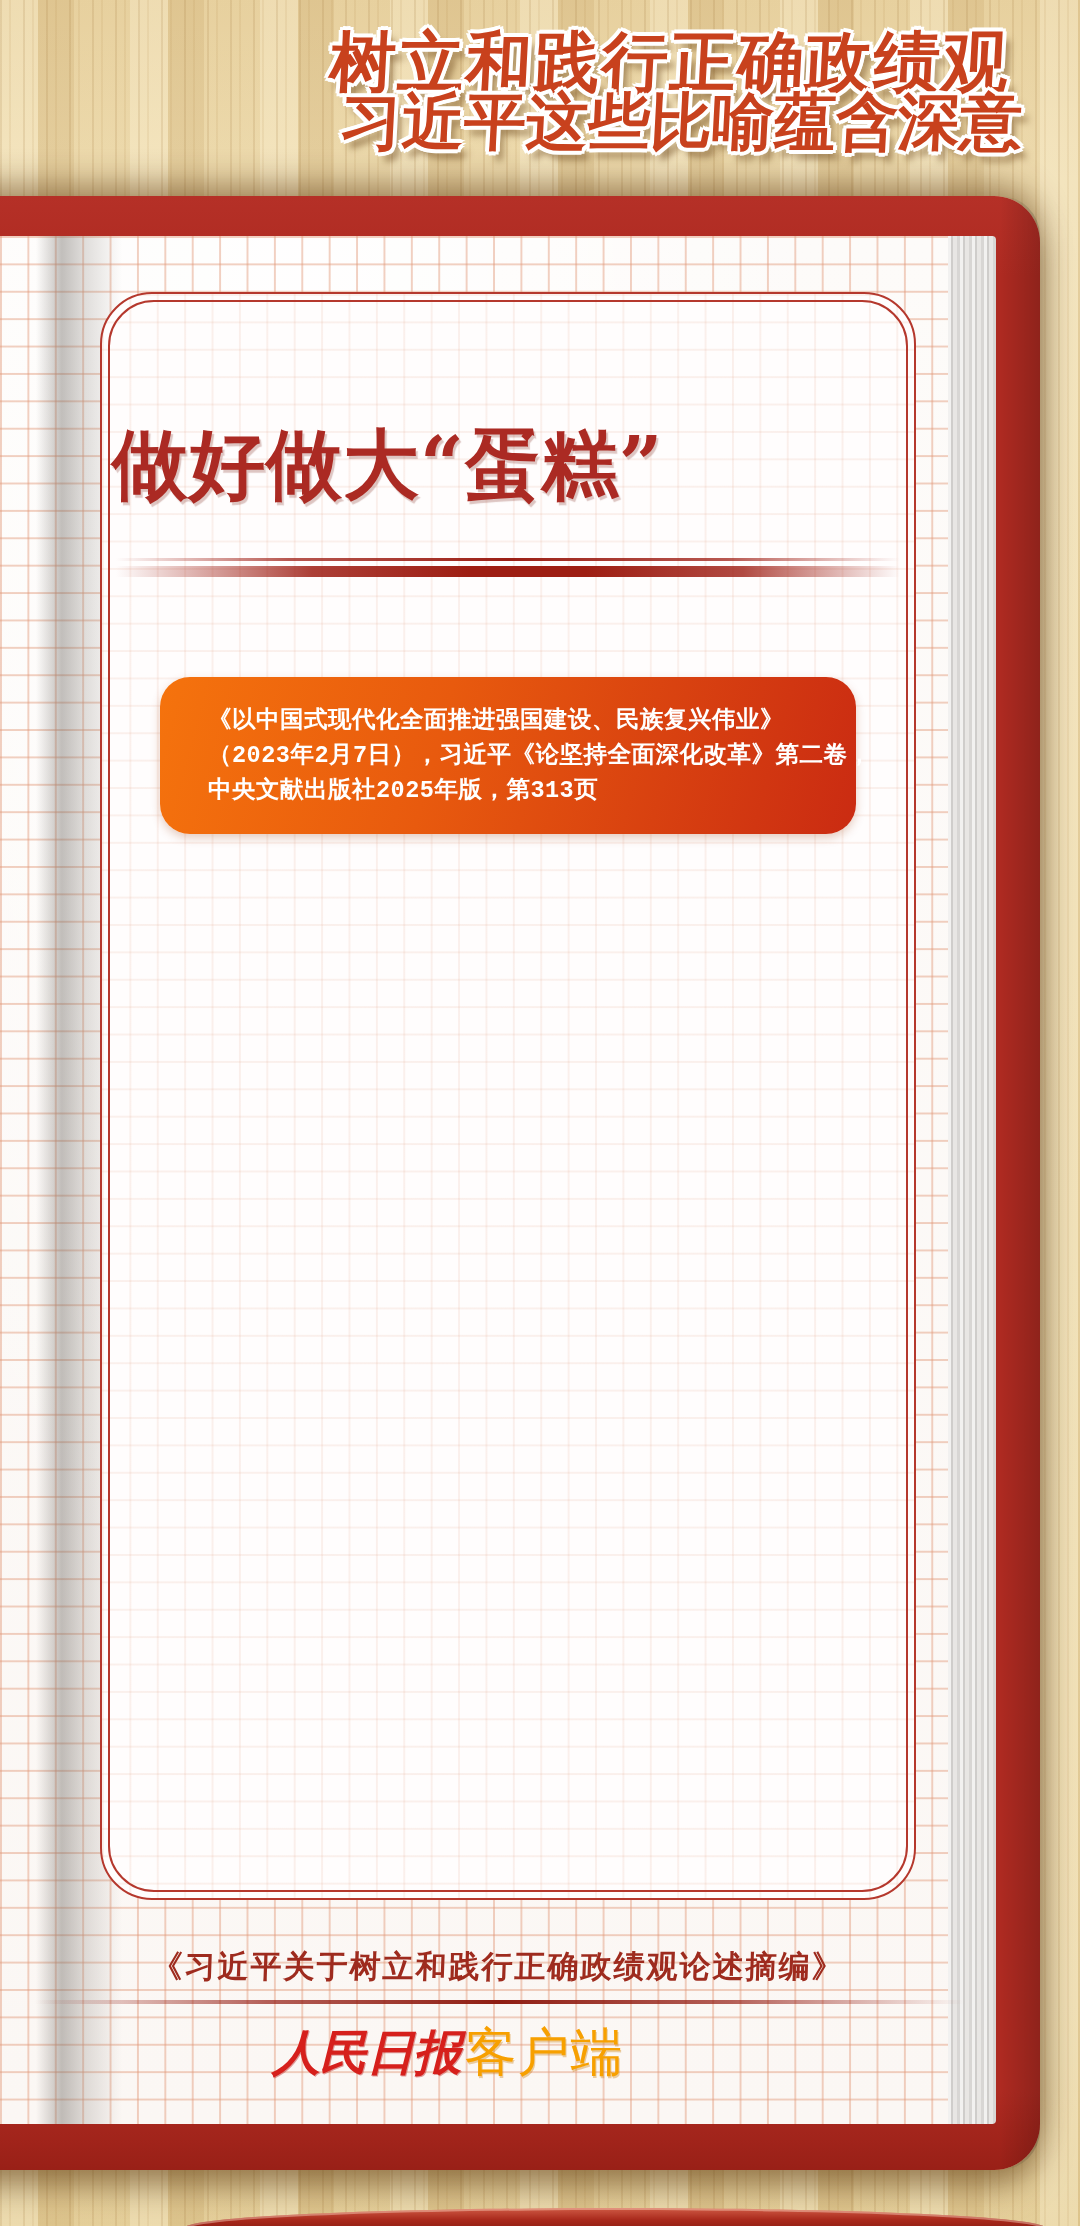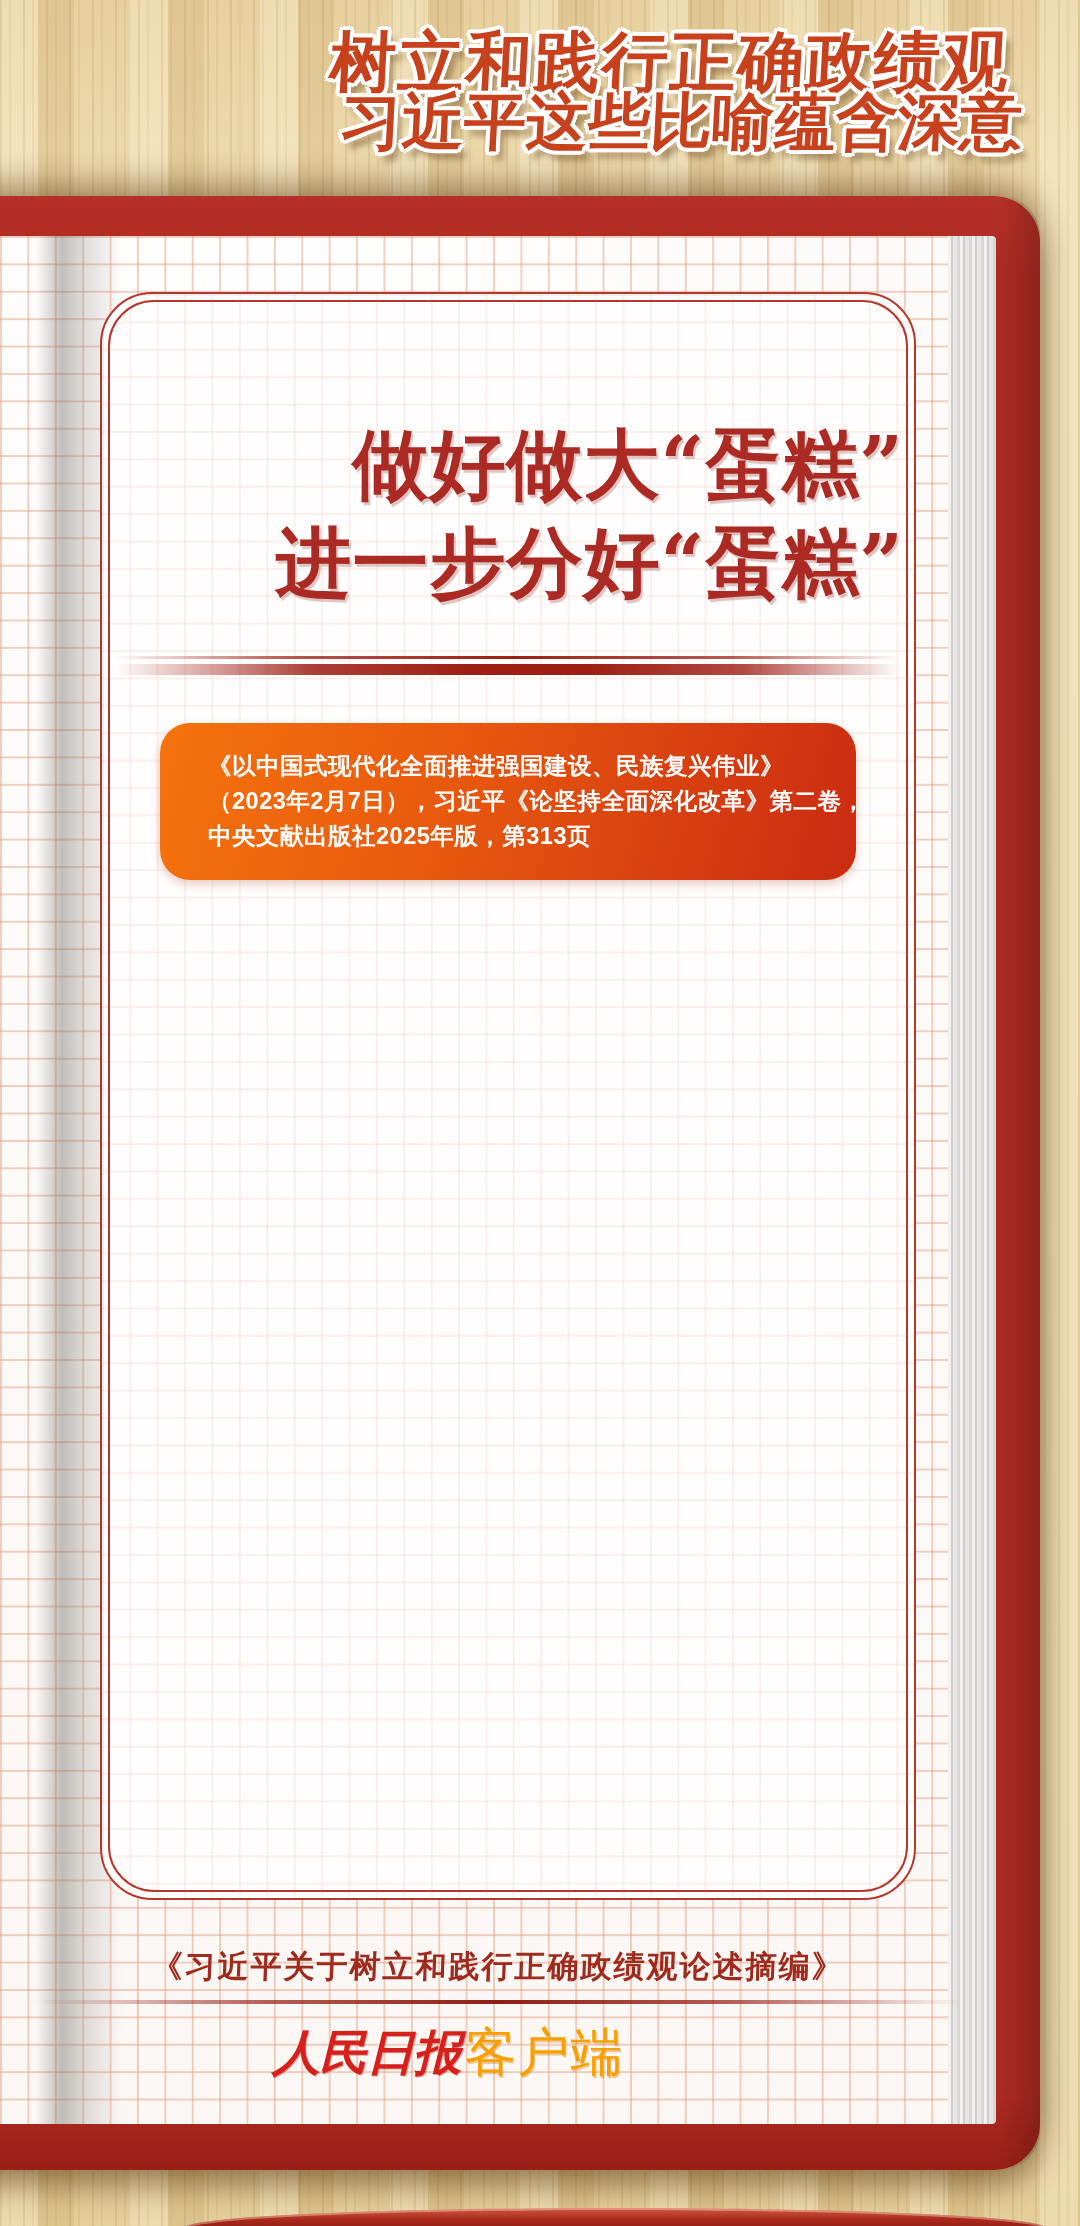--- a/index.html
+++ b/index.html
@@ -64,21 +64,21 @@
       linear-gradient(to right, rgba(228,170,145,.16) 1.5px, transparent 1.5px),
       linear-gradient(to bottom, rgba(228,170,145,.16) 1.5px, transparent 1.5px),
       #fffdfd;
     background-size:27.4px 27.4px,27.4px 27.4px,auto;
     box-sizing:border-box;
   }
   .card::before{
     content:"";position:absolute;inset:6px;border:2px solid #b5382d;border-radius:46px;pointer-events:none;
   }
   .card-title{
-    margin:122px 10px 0;text-align:right;
+    margin:122px 10px 0;text-align:left;
     font-family:"DejaVu Serif",serif;font-weight:900;
     font-size:76px;line-height:98px;color:#ab2a23;letter-spacing:1px;
     text-shadow:2px 3px 1px rgba(120,30,20,.25);
   }
   .divider{margin:44px 14px 0;}
   .divider .thin{
     height:3px;
     background:linear-gradient(90deg,rgba(160,32,22,0) 0%,rgba(160,32,22,.75) 22%,#9c1f15 50%,rgba(160,32,22,.75) 78%,rgba(160,32,22,0) 100%);
   }
   .divider .thick{
@@ -86,23 +86,23 @@
     background:linear-gradient(90deg,rgba(158,30,20,0) 0%,rgba(158,30,20,.85) 25%,#9e1e13 45%,#9e1e13 60%,rgba(158,30,20,.8) 80%,rgba(158,30,20,0) 100%);
   }
   .card-body{
     margin:128px 50px 0 56px;
     font-family:"DejaVu Serif",serif;
     font-size:45px;line-height:59px;color:#2b2a29;
     text-align:justify;text-indent:2em;letter-spacing:1.5px;
     text-shadow:1px 1px 0 rgba(60,60,60,.25);
   }
   .citation{
-    margin:48px auto 0;width:600px;padding:26px 48px;border-radius:30px;
+    margin:100px auto 0;width:600px;padding:26px 48px;border-radius:30px;
     background:linear-gradient(105deg,#f5730d 0%,#e85a0e 40%,#ca2b12 100%);
-    color:#ffffff;font-family:Liberation Sans, sans-serif;font-weight:bold;
+    color:#ffffff;font-family:Liberation Mono, monospace;font-weight:bold;
     font-size:23.5px;line-height:35px;letter-spacing:.5px;
     box-shadow:0 4px 10px rgba(150,60,10,.25);
   }
   .citation div{white-space:nowrap;}
   
   .source-line{
     position:absolute;left:0;top:1946px;width:996px;z-index:6;text-align:center;
     font-family:"DejaVu Serif",serif;font-weight:900;font-size:31px;color:#9e2b1e;
     letter-spacing:2px;transform:skewX(-2deg);
   }
@@ -141,21 +141,20 @@
 
 <div class="book"></div>
 
 <div class="page"></div>
 <div class="spine-shadow"></div>
 <div class="page-stack"></div>
 
 <div class="card">
   <div class="card-title">
     <div>做好做大“蛋糕”</div>
-    <div>进一步分好“蛋糕”</div>
   </div>
   <div class="divider">
     <div class="thin"></div>
     <div class="thick"></div>
   </div>
   <div class="citation">
     <div>《以中国式现代化全面推进强国建设、民族复兴伟业》</div>
     <div>（2023年2月7日），习近平《论坚持全面深化改革》第二卷，</div>
     <div>中央文献出版社2025年版，第313页</div>
   </div>

